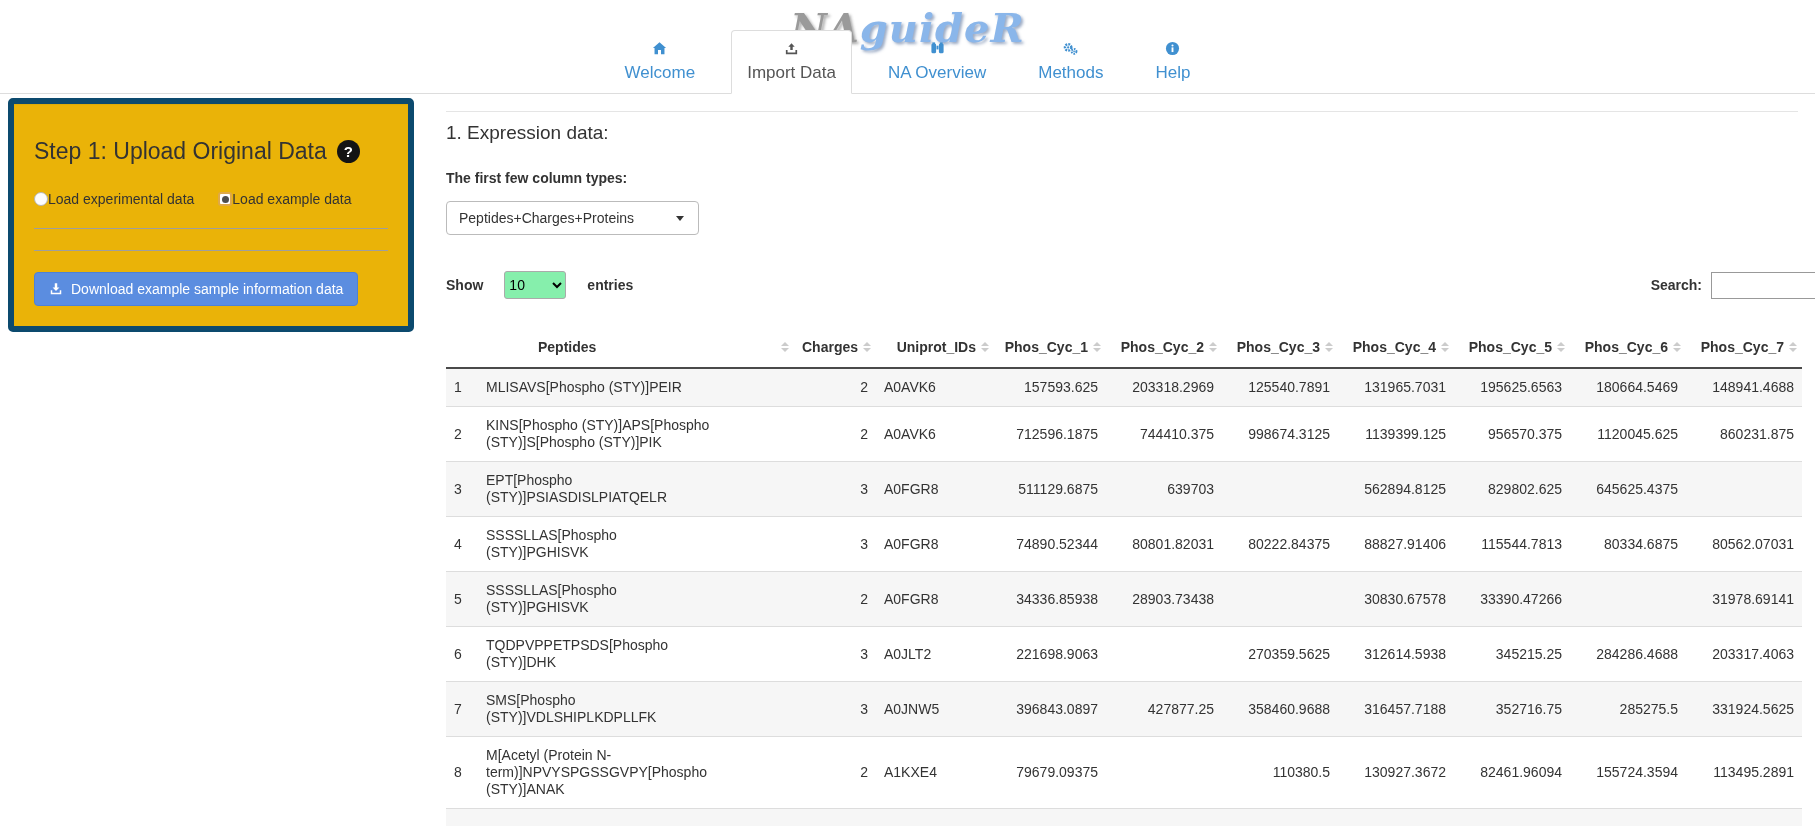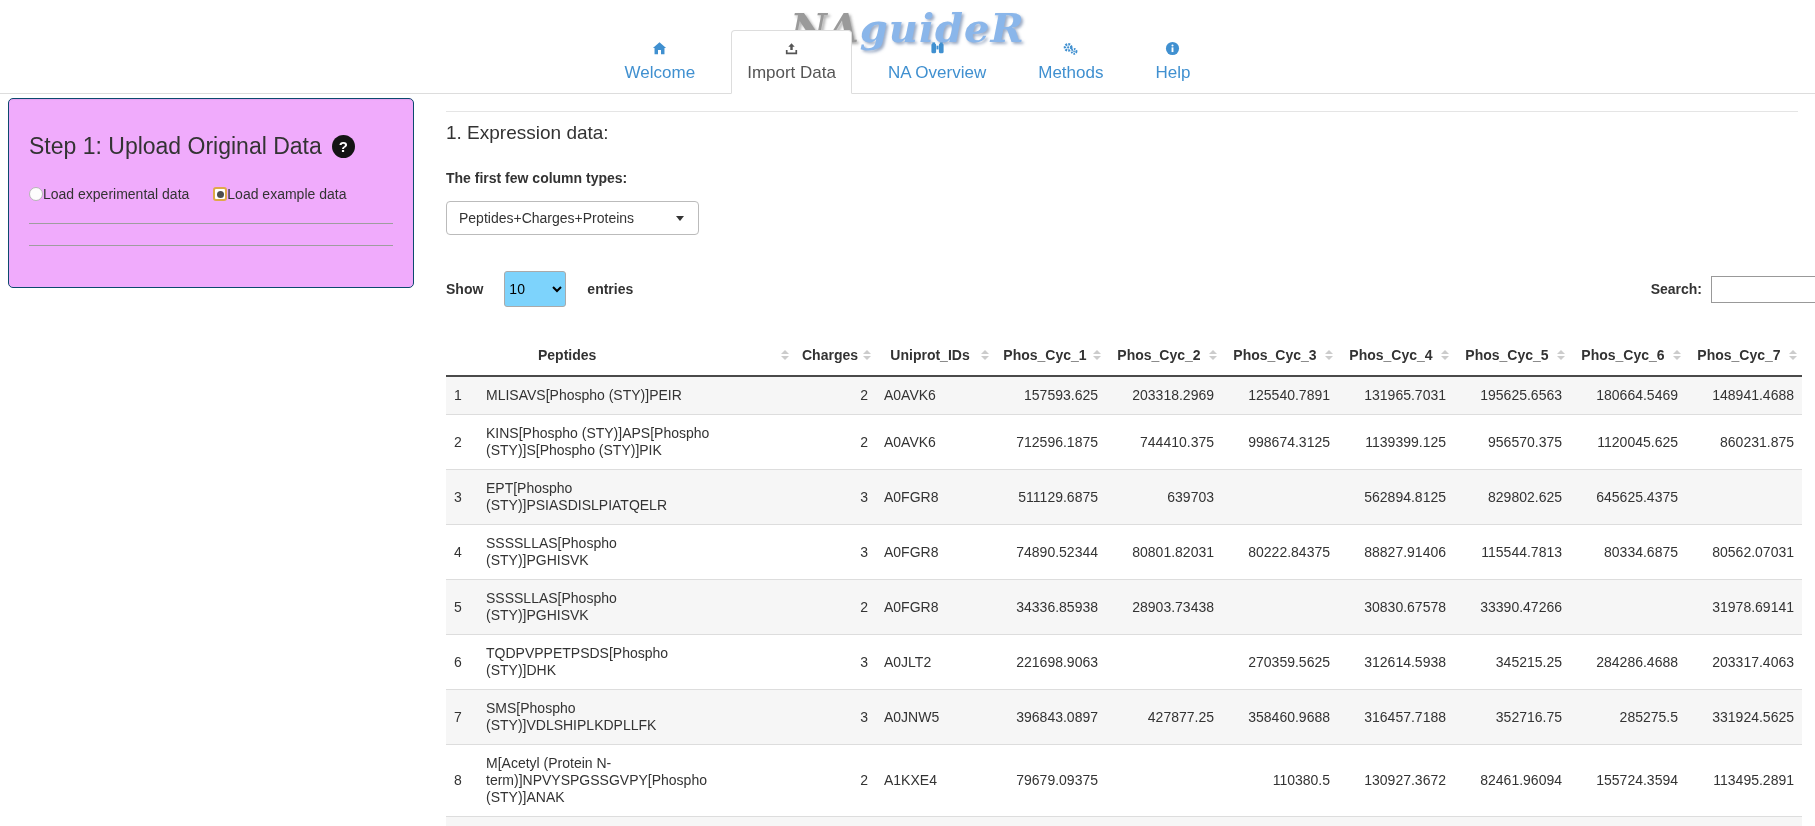--- a/index.html
+++ b/index.html
@@ -19,22 +19,22 @@
               border-bottom:1px solid #ddd; height:42px; }
   .tab { display:flex; align-items:center; gap:7px; padding:10px 15px; margin:0 10px -1px 10px;
          color:#4090d0; cursor:pointer; border:1px solid transparent; border-radius:4px 4px 0 0;
          font-size:17px; white-space:nowrap;flex-direction:column; }
   .tab.active { background:#fff; border-color:#ddd #ddd #fff; color:#555; }
   .tab .icon { display:inline-flex; }
   .tab .icon svg { width:15px; height:15px; display:block; fill:currentColor; stroke:none; }
   
   .content { display:flex; align-items:flex-start; }
   
-  .well { width:406px; margin-left:8px; margin-top:4px; background:#f0abfc;
-          border:1px solid #0c4a6e; border-radius:5px; padding:20px;
+  .well { width:406px; margin-left:8px; margin-top:4px; background:#eab308;
+          border:6px solid #0c4a6e; border-radius:5px; padding:20px;
           box-shadow:inset 0 1px 1px rgba(0,0,0,.05); }
   .well-title { font-size:23px; font-weight:400; margin:14px 0 26px;
                 display:flex; align-items:center; gap:10px; color:#333; }
   .help-badge { width:23px; height:23px; border-radius:50%; background:#141414; color:#fff;
                 font-weight:bold; font-size:15px; display:inline-flex; align-items:center;
                 justify-content:center; flex:0 0 auto; }
   .radio-row { display:flex; gap:24px; margin-bottom:4px; }
   .radio-opt { display:flex; align-items:center; cursor:pointer; }
   .radio-ctrl { width:14px; height:14px; border-radius:50%;
                 border:1px solid #b6b6b6; background:#fdfdfd; flex:0 0 auto; }
@@ -53,27 +53,27 @@
   .ctl-label { font-weight:bold; margin-bottom:15px; }
   .select-box { width:253px; height:34px; border:1px solid #bbb; border-radius:4px; background:#fff;
                 display:flex; align-items:center; justify-content:space-between;
                 padding:0 14px 0 12px; cursor:pointer; color:#333; }
   .select-box .caret { width:0; height:0; border-left:4.5px solid transparent;
                        border-right:4.5px solid transparent; border-top:5px solid #333; }
   
   .dt-wrapper { width:1520px; margin-top:36px; }
   .dt-toolbar { display:flex; justify-content:space-between; align-items:center; margin-bottom:28px; }
   .show-entries { display:flex; align-items:center; gap:21px; font-weight:bold; color:#333; }
-  .page-select { height:36px; width:62px; border:1px solid #aaa; border-radius:3px;
-                 font-size:14px; font-family:"Liberation Sans",sans-serif; background:#7dd3fc; }
+  .page-select { height:28px; width:62px; border:1px solid #aaa; border-radius:3px;
+                 font-size:14px; font-family:"Liberation Sans",sans-serif; background:#86efac; }
   .search-box { display:flex; align-items:center; gap:9px; font-weight:bold; }
   .search-input { width:255px; height:27px; border:1px solid #999; background:#fff;
                   font-family:"Liberation Sans",sans-serif; font-size:14px; padding:0 6px; }
   table.dt { border-collapse:collapse; table-layout:fixed; width:1356px; }
-  table.dt th { font-weight:bold; padding:12px 18px 12px 8px; position:relative; text-align:center;
+  table.dt th { font-weight:bold; padding:12px 18px 12px 8px; position:relative; text-align:right;
                 border-bottom:2px solid #4a4a4a; font-size:14px; color:#333; white-space:nowrap; }
   table.dt th.th-peptides { text-align:left; padding-left:60px; }
   .sort-icon { position:absolute; right:5px; top:50%; transform:translateY(-50%);
                display:flex; flex-direction:column; gap:2px; }
   .sort-icon i { display:block; width:0; height:0;
                  border-left:4px solid transparent; border-right:4px solid transparent; }
   .sort-icon .up  { border-bottom:4px solid #ccc; }
   .sort-icon .dn  { border-top:4px solid #ccc; }
   table.dt td { padding:10px 8px; border-top:1px solid #ddd; vertical-align:middle;
                 font-size:14px; color:#333; line-height:17px; overflow:hidden; }
@@ -152,21 +152,28 @@
     <div class="radio-row" id="radio-group">
         <label class="radio-opt">
           <span class="radio-ctrl"></span>
           <span>Load experimental data</span>
         </label>
         <label class="radio-opt">
           <span class="radio-ctrl checked"></span>
           <span>Load example data</span>
         </label>
       </div>
-    <div id="btn-group"><hr><hr></div>
+    <div id="btn-group"><hr><hr><button class="dl-btn">
+          <span style="display: inline-flex;">
+            <svg viewBox="0 0 16 16">
+              <path d="M6.6 1.5 H9.4 V6.3 H11.9 L8 10.3 L4.1 6.3 H6.6 Z M2 9.4 H3.7 V12.4 H12.3 V9.4 H14 V14 H2 Z"></path>
+            </svg>
+          </span>
+          <span>Download example sample information data</span>
+        </button></div>
   </div>
 
   <div class="main">
     <hr class="top-rule">
     <div class="section-title">1. Expression data:</div>
     <div class="ctl-label">The first few column types:</div>
     <div class="select-box">
       <span>Peptides+Charges+Proteins</span>
       <span class="caret"></span>
     </div>

